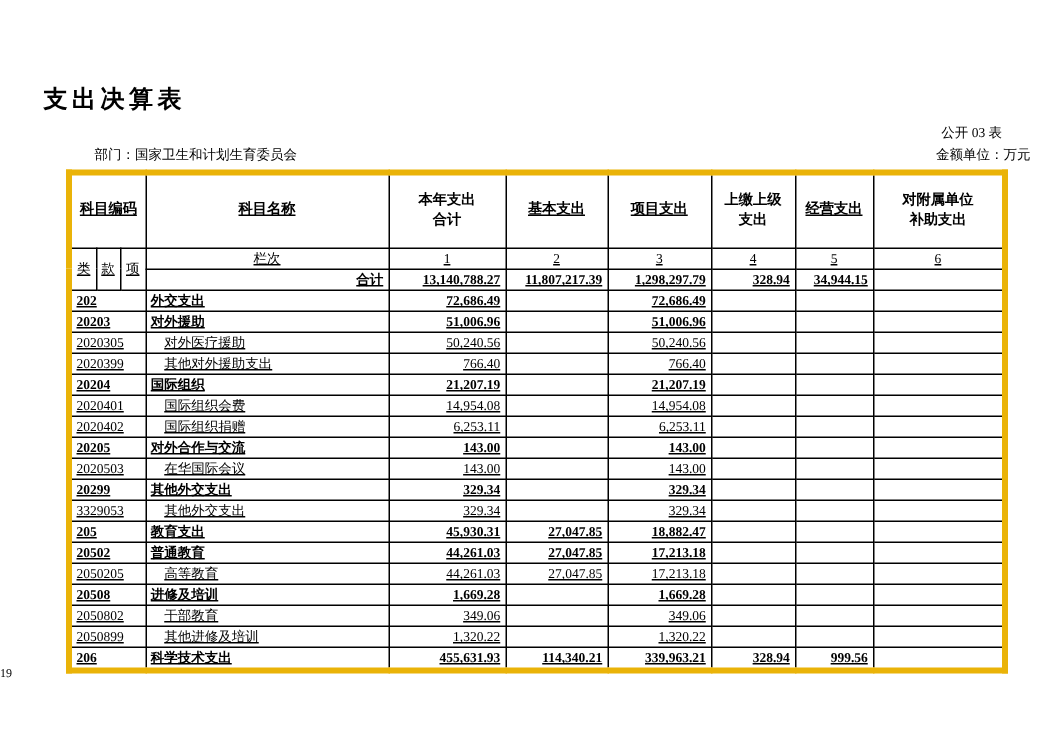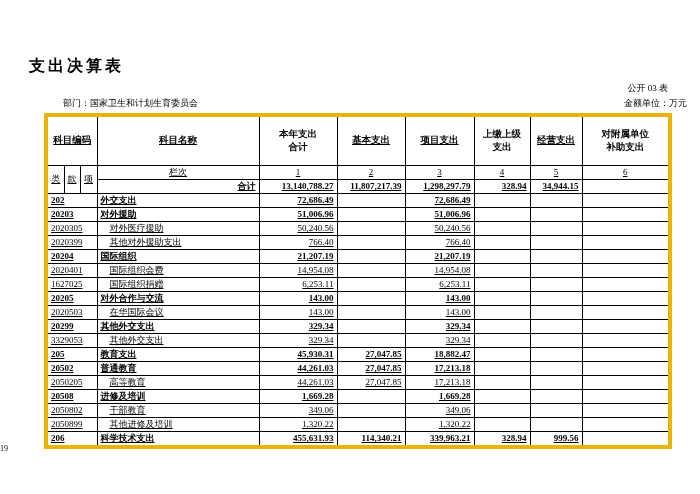--- a/index.html
+++ b/index.html
@@ -210,21 +210,21 @@
         <td colspan="3" class="code">2020401</td>
         <td class="name">国际组织会费</td>
         <td class="num">14,954.08</td>
         <td class="num"></td>
         <td class="num">14,954.08</td>
         <td class="num"></td>
         <td class="num"></td>
         <td class="num"></td>
       </tr>
       <tr class="lvl3">
-        <td colspan="3" class="code">1627025</td>
+        <td colspan="3" class="code">2020402</td>
         <td class="name">国际组织捐赠</td>
         <td class="num">6,253.11</td>
         <td class="num"></td>
         <td class="num">6,253.11</td>
         <td class="num"></td>
         <td class="num"></td>
         <td class="num"></td>
       </tr>
       <tr class="lvl2">
         <td colspan="3" class="code">20205</td>

